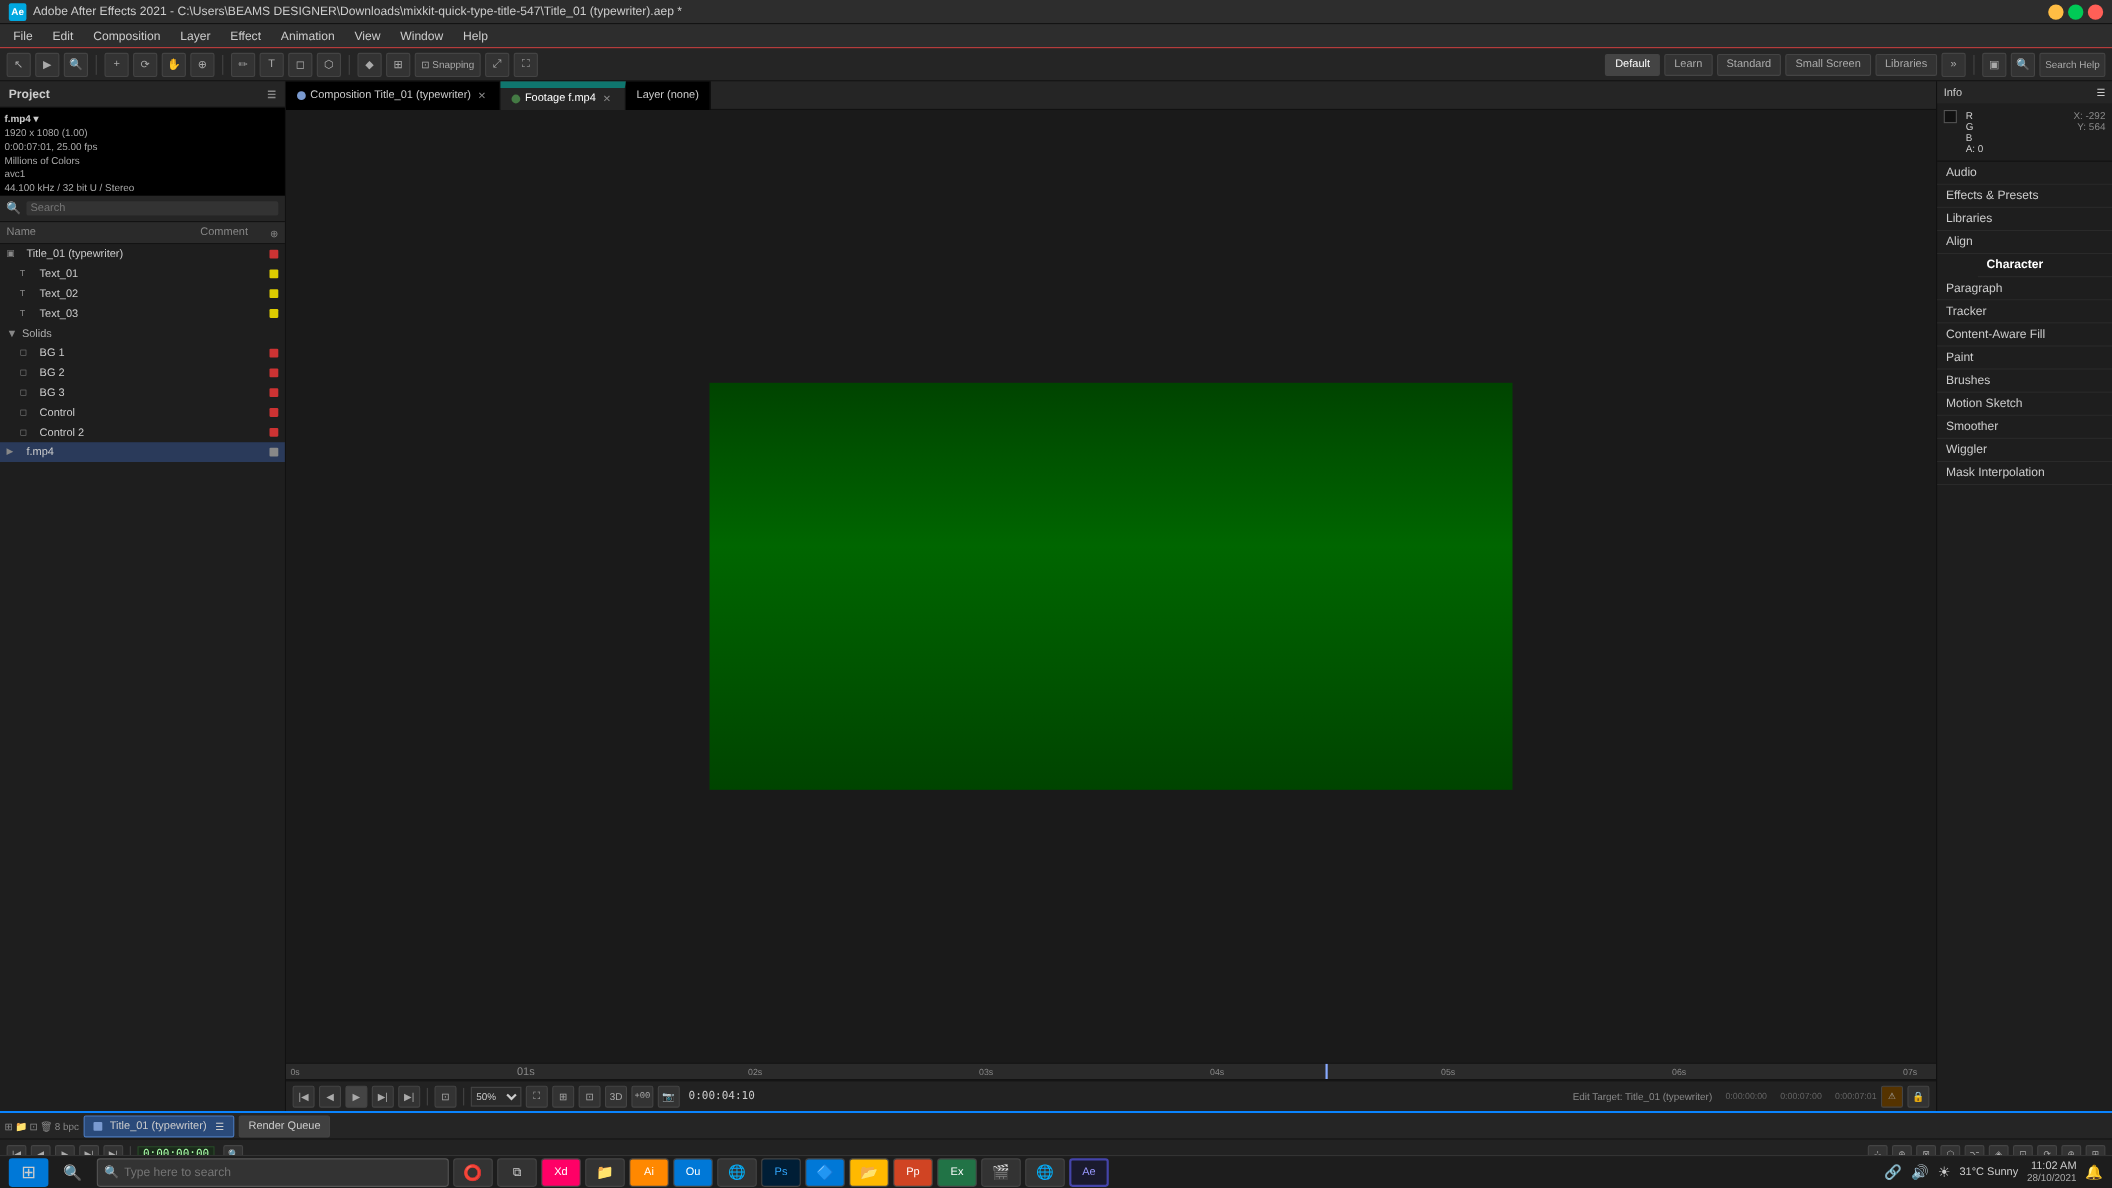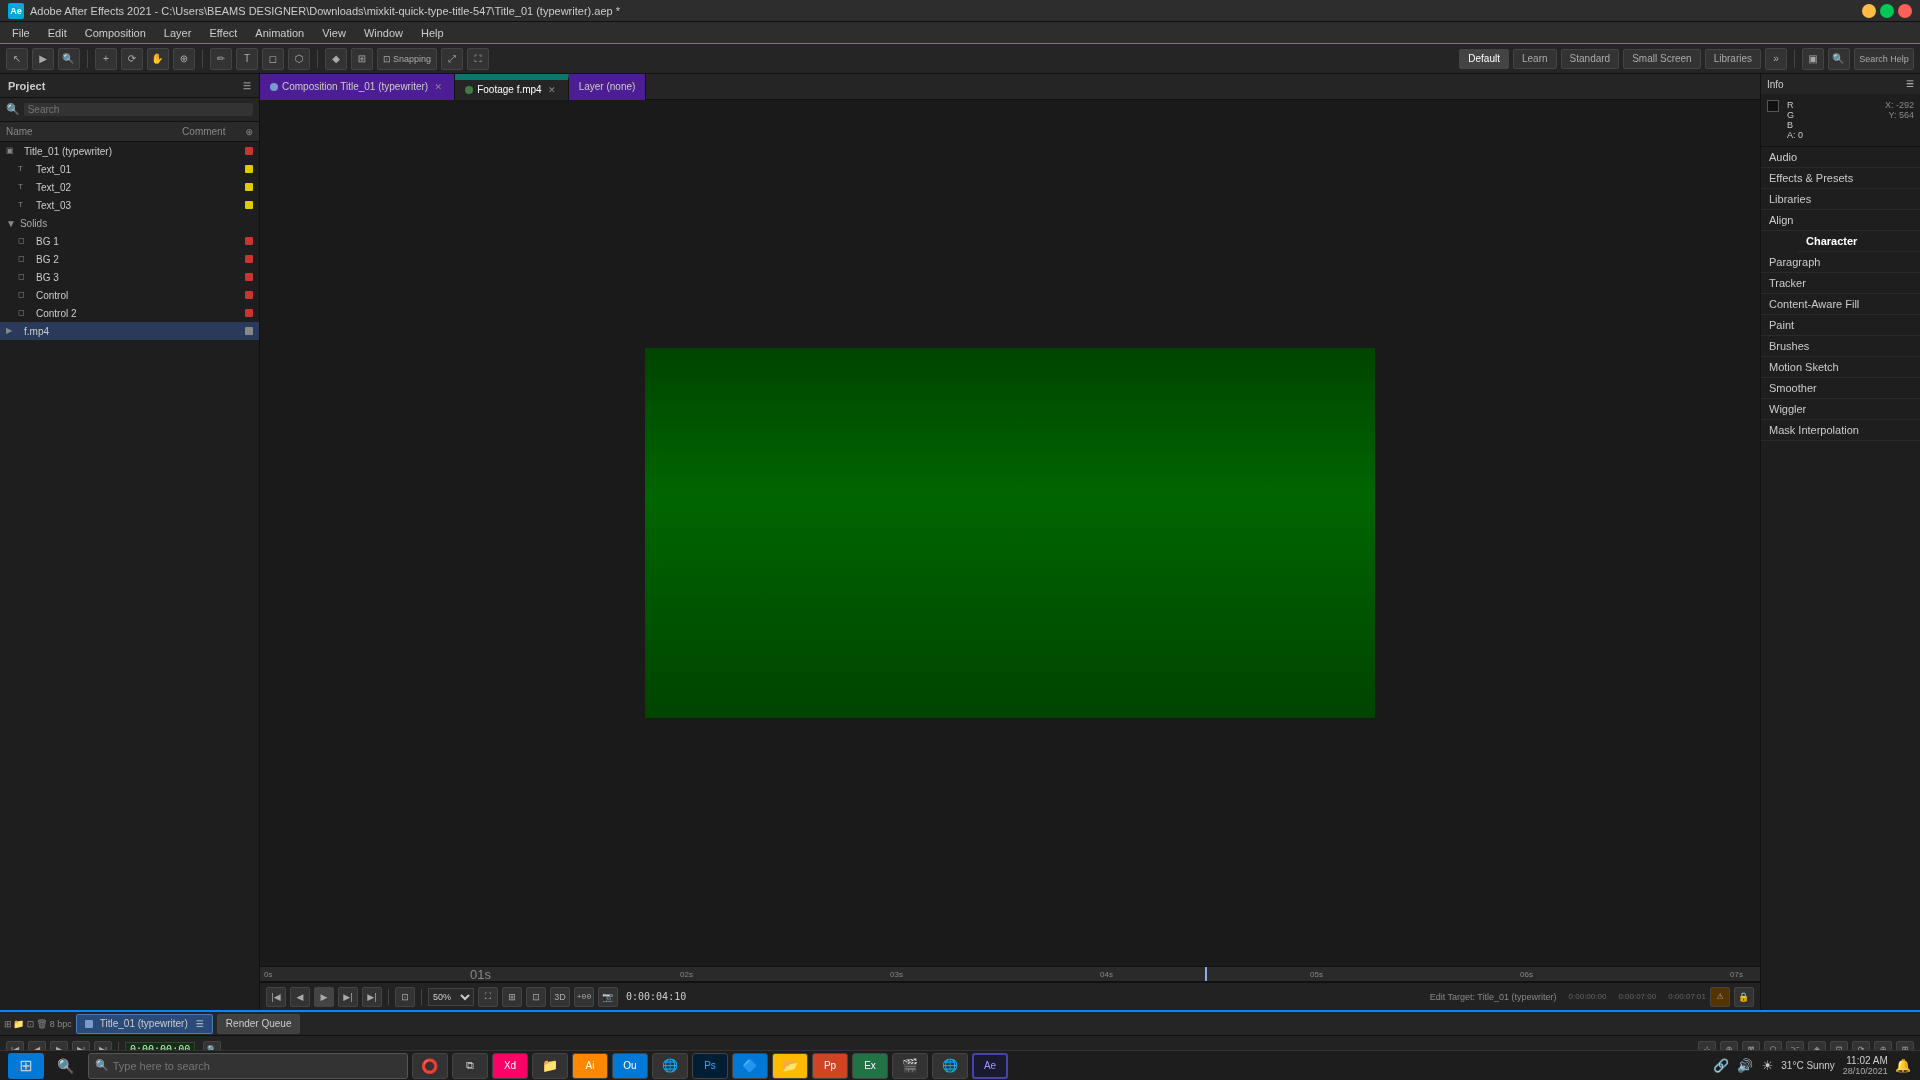--- a/index.html
+++ b/index.html
@@ -207,21 +207,21 @@
       background: #252525;
       display: flex;
       align-items: center;
       border-bottom: 1px solid #111;
     }
     .tab {
       height: 26px;
       display: flex;
       align-items: center;
       padding: 0 10px;
-      background: #4c1d95;
+      background: #000000;
       border-right: 1px solid #111;
       cursor: pointer;
       font-size: 10px;
       gap: 4px;
     }
     .tab.active { background: #1a1a1a; color: #fff; }
     .tab .tab-close {
       width: 12px; height: 12px;
       display: flex; align-items: center; justify-content: center;
       font-size: 9px; color: #888;
@@ -491,20 +491,31 @@
   <div class="toolbar-btn" style="width:60px;font-size:9px;">Search Help</div>
 </div>
 
 <div id="main-layout">
 
   <div id="left-panel">
     <div id="project-header">
       <span>Project</span>
       <span style="margin-left:auto;font-size:9px;color:#888;">☰</span>
     </div>
+    <div id="project-preview">
+      <div class="preview-thumb" style="background:#003300;"></div>
+      <div class="preview-info">
+        <div style="color:#ccc;font-weight:bold;">f.mp4 ▾</div>
+        <div>1920 x 1080 (1.00)</div>
+        <div>0:00:07:01, 25.00 fps</div>
+        <div>Millions of Colors</div>
+        <div>avc1</div>
+        <div>44.100 kHz / 32 bit U / Stereo</div>
+      </div>
+    </div>
     <div id="project-search">
       <span style="color:#888;margin-right:4px;">🔍</span>
       <input type="text" placeholder="Search" style="flex: 1 1 0%; background: rgb(51, 51, 51); border: none; color: rgb(204, 204, 204); font-size: 10px; outline: none;">
     </div>
     <div id="project-list-header">
       <span style="flex:1;">Name</span>
       <span style="margin-left:auto;margin-right:20px;text-align:center;">Comment</span>
       <span style="font-size:9px;cursor:pointer;">⊕</span>
     </div>
     <div id="project-list">
@@ -586,21 +597,21 @@
     </div>
 
     <div id="viewer">
       <div id="viewer-canvas" style="background: linear-gradient(180deg, #004400 0%, #006600 40%, #004400 100%);"></div>
     </div>
 
     <div id="timeline-ruler" style="position:relative;height:16px;background:#2a2a2a;overflow:hidden;">
 
       <div style="position:absolute;left:0;top:0;right:0;bottom:0;display:flex;align-items:center;">
         <span style="position:absolute;left:4px;font-size:8px;color:#888;">0s</span>
-        <span style="position:absolute;left:14%;font-size:13px;color:#888;">01s</span>
+        <span style="position:absolute;left:14%;font-size:10px;color:#888;">01s</span>
         <span style="position:absolute;left:28%;font-size:8px;color:#888;text-align:right;">02s</span>
         <span style="position:absolute;left:42%;font-size:8px;color:#888;">03s</span>
         <span style="position:absolute;left:56%;font-size:8px;color:#888;">04s</span>
         <span style="position:absolute;left:70%;font-size:8px;color:#888;">05s</span>
         <span style="position:absolute;left:84%;font-size:8px;color:#888;">06s</span>
         <span style="position:absolute;left:98%;font-size:8px;color:#888;">07s</span>
 
         <div style="position:absolute;left:63%;top:0;bottom:0;width:2px;background:#88aaff;"></div>
       </div>
     </div>

